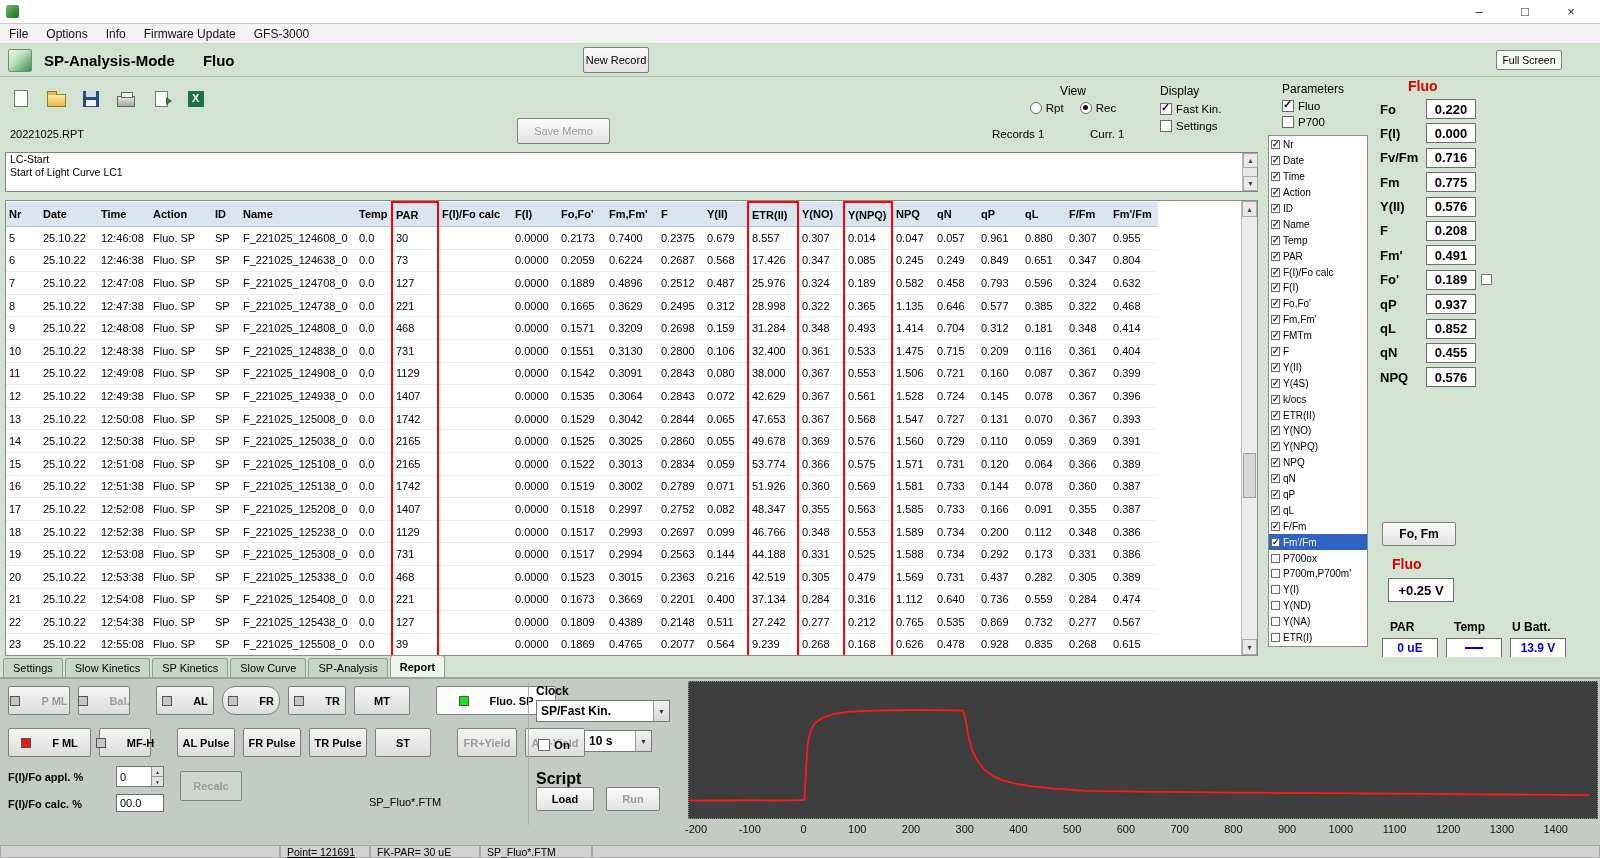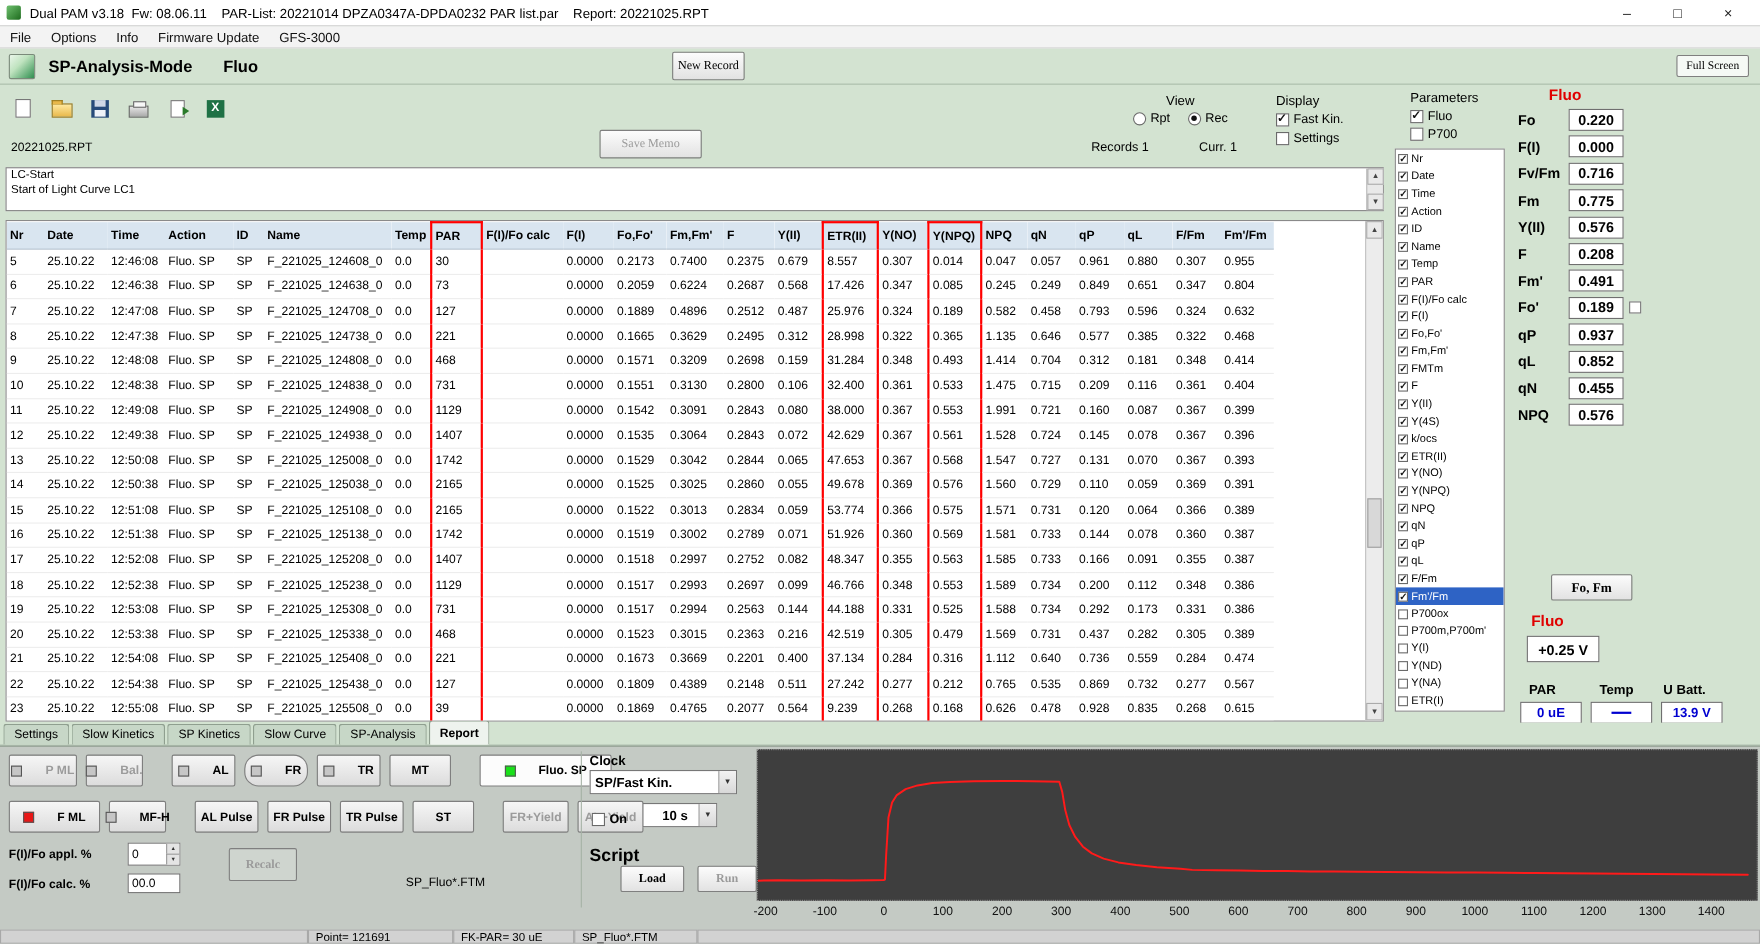--- a/index.html
+++ b/index.html
@@ -14,21 +14,21 @@
   .winbtn{width:46px;height:100%;display:flex;align-items:center;justify-content:center;font-size:13px;color:#222;}
   .menubar{position:absolute;left:0;top:24px;width:100%;height:20px;background:#f3f3f3;border-bottom:1px solid #d6d6d6;display:flex;align-items:center;font-size:12px;box-sizing:border-box;}
   .menu-item{padding:1px 9px;color:#111;}
 
   
   .headerband{position:absolute;left:0;top:44px;width:100%;height:33px;border-bottom:1px solid #aabcaa;display:flex;align-items:center;box-sizing:border-box;}
   .mode-icon{width:22px;height:21px;margin-left:8px;border:1px solid #7a8a7a;border-radius:2px;background:linear-gradient(135deg,#eaf6ea 0%,#bfe3bf 40%,#2f8f4f 100%);}
   .mode-title{font-size:15px;font-weight:bold;margin-left:12px;}
   .mode-channel{font-size:15px;font-weight:bold;margin-left:28px;}
 
-  .btn{position:absolute;display:flex;align-items:center;justify-content:center;background:linear-gradient(#fcfcfc,#e2e2e2);border:1px solid #7f7f7f;border-radius:2px;font-family:Liberation Serif, serif;font-size:11px;color:#000;box-sizing:border-box;margin-left:28px;}
+  .btn{position:absolute;display:flex;align-items:center;justify-content:center;background:linear-gradient(#fcfcfc,#e2e2e2);border:1px solid #7f7f7f;border-radius:2px;font-family:Liberation Sans, sans-serif;font-size:11px;color:#000;box-sizing:border-box;}
   .btn.disabled{color:#9b9b9b;}
   .new-record{left:583px;top:47px;width:66px;height:26px;}
   .full-screen{left:1496px;top:50px;width:66px;height:20px;font-size:10.5px;background:#f5f9f5;}
   .save-memo{left:517px;top:118px;width:93px;height:26px;}
 
   
   .toolbar{position:absolute;left:8px;top:86px;display:flex;gap:9px;align-items:center;}
   .ticon{width:26px;height:25px;display:flex;align-items:center;justify-content:center;}
   .ic{position:relative;display:block;box-sizing:border-box;}
   .ic-new-file{background:#fff;border:1px solid #777;width:14px;height:17px;}
@@ -138,44 +138,43 @@
   .fo-calc-box{position:absolute;left:116px;top:115px;width:48px;height:18px;font-size:11px;justify-content:flex-start;padding-left:3px;}
   .ftm-label{position:absolute;left:290px;top:117px;width:230px;text-align:center;font-size:11px;}
   .vdiv{position:absolute;left:528px;top:4px;width:1px;height:142px;background:#a7b3a7;}
 
   .clock-label{position:absolute;left:536px;top:5px;font-size:12px;font-weight:bold;}
   .dd{position:absolute;background:#fff;border:1px solid #777;display:flex;align-items:center;font-size:12px;font-weight:bold;box-sizing:border-box;}
   .dd .dd-val{flex:1;padding-left:4px;overflow:hidden;white-space:nowrap;}
   .dd-arrow{width:16px;height:100%;background:linear-gradient(#f2f2f2,#d8d8d8);border-left:1px solid #999;display:flex;align-items:center;justify-content:center;font-size:7px;color:#333;flex:0 0 auto;box-sizing:border-box;}
   .clock-mode{left:536px;top:21px;width:134px;height:22px;}
   .clock-on{position:absolute;left:538px;top:55px;font-weight:bold;}
-  .clock-interval{left:584px;top:51px;width:68px;height:22px;padding-left:13px;}
+  .clock-interval{left:584px;top:51px;width:68px;height:22px;}
   .script-label{position:absolute;left:536px;top:91px;font-size:16px;font-weight:bold;}
   .script-load{left:536px;top:108px;width:58px;height:24px;font-weight:bold;}
   .script-run{left:606px;top:108px;width:54px;height:24px;font-weight:bold;}
 
   
   .chart{position:absolute;left:688px;top:2px;width:910px;height:162px;}
   .plot{position:absolute;left:0;top:0;width:910px;height:138px;background:#3e3e3e;border:1px dotted #909090;box-sizing:border-box;}
   .axis{position:absolute;left:0;top:141px;width:100%;height:20px;}
   .tick{position:absolute;top:1px;transform:translateX(-50%);font-size:11px;color:#111;white-space:nowrap;}
 
   
   .statusbar{position:absolute;left:0;top:845px;width:100%;height:13px;background:#d2d2d2;display:flex;font-size:10.5px;box-sizing:border-box;}
   .seg{border:1px solid #a8a8a8;height:13px;display:flex;align-items:center;padding-left:6px;box-sizing:border-box;white-space:nowrap;}
-  .seg0{width:280px;} .seg1{width:132px;} .seg2{width:110px;} .seg3{width:112px;} .seg4{flex:1;}
+  .seg0{width:280px;} .seg1{width:90px;text-decoration:underline;} .seg2{width:110px;} .seg3{width:112px;} .seg4{flex:1;}
 </style>
 </head>
 <body>
 
 <div class="window">
 
   <div class="titlebar">
     <span class="app-icon16"></span>
-    <span class="title-text">Dual PAM v3.18  Fw: 08.06.11    PAR-List: 20221014 DPZA0347A-DPDA0232 PAR list.par    Report: 20221025.RPT</span>
     <div class="win-controls">
       <span class="winbtn">–</span>
       <span class="winbtn">□</span>
       <span class="winbtn">×</span>
     </div>
   </div>
 
   <div class="menubar" id="menubar">
       <div class="menu-item">File</div>
       <div class="menu-item">Options</div>
@@ -608,21 +607,21 @@
             <td class="hl">1129</td>
             <td></td>
             <td>0.0000</td>
             <td>0.1542</td>
             <td>0.3091</td>
             <td>0.2843</td>
             <td>0.080</td>
             <td class="hl">38.000</td>
             <td>0.367</td>
             <td class="hl">0.553</td>
-            <td>1.991</td>
+            <td>1.506</td>
             <td>0.721</td>
             <td>0.160</td>
             <td>0.087</td>
             <td>0.367</td>
             <td>0.399</td>
           </tr>
           <tr>
             <td>12</td>
             <td>25.10.22</td>
             <td>12:49:38</td>

